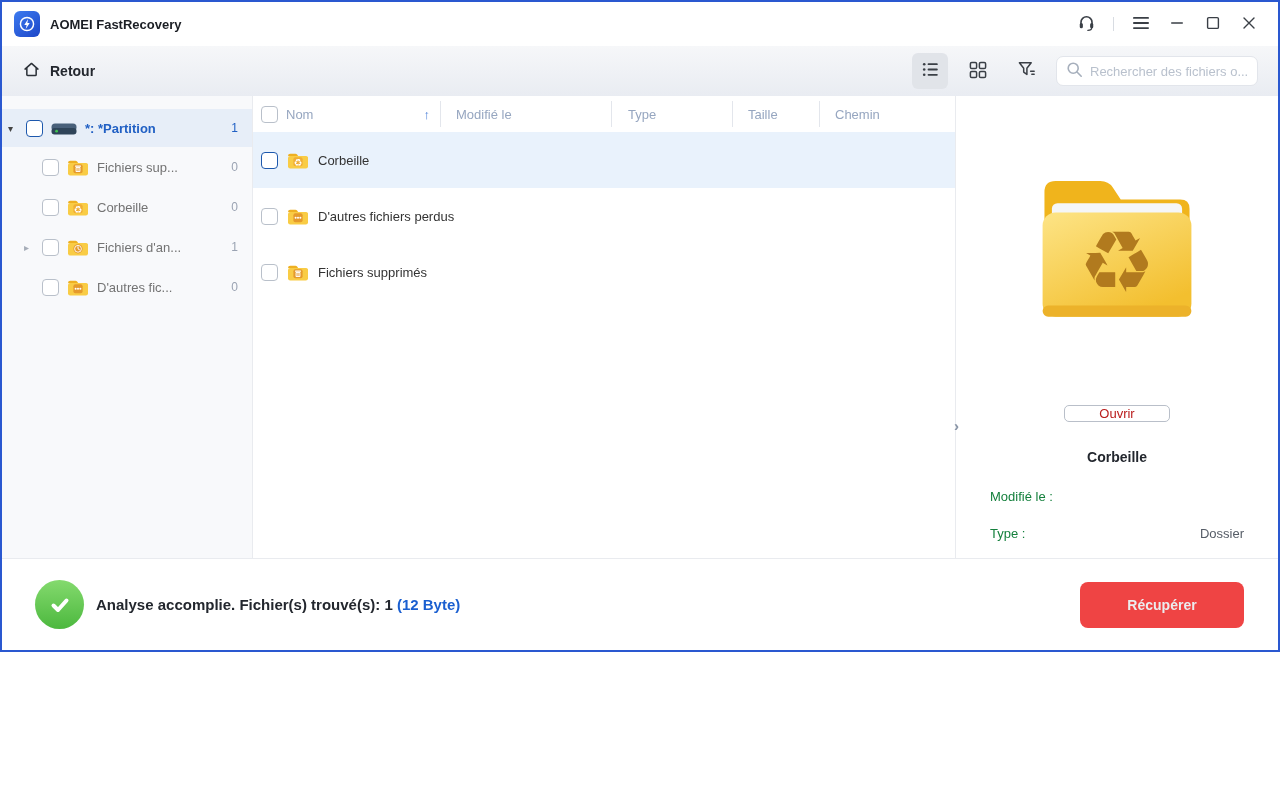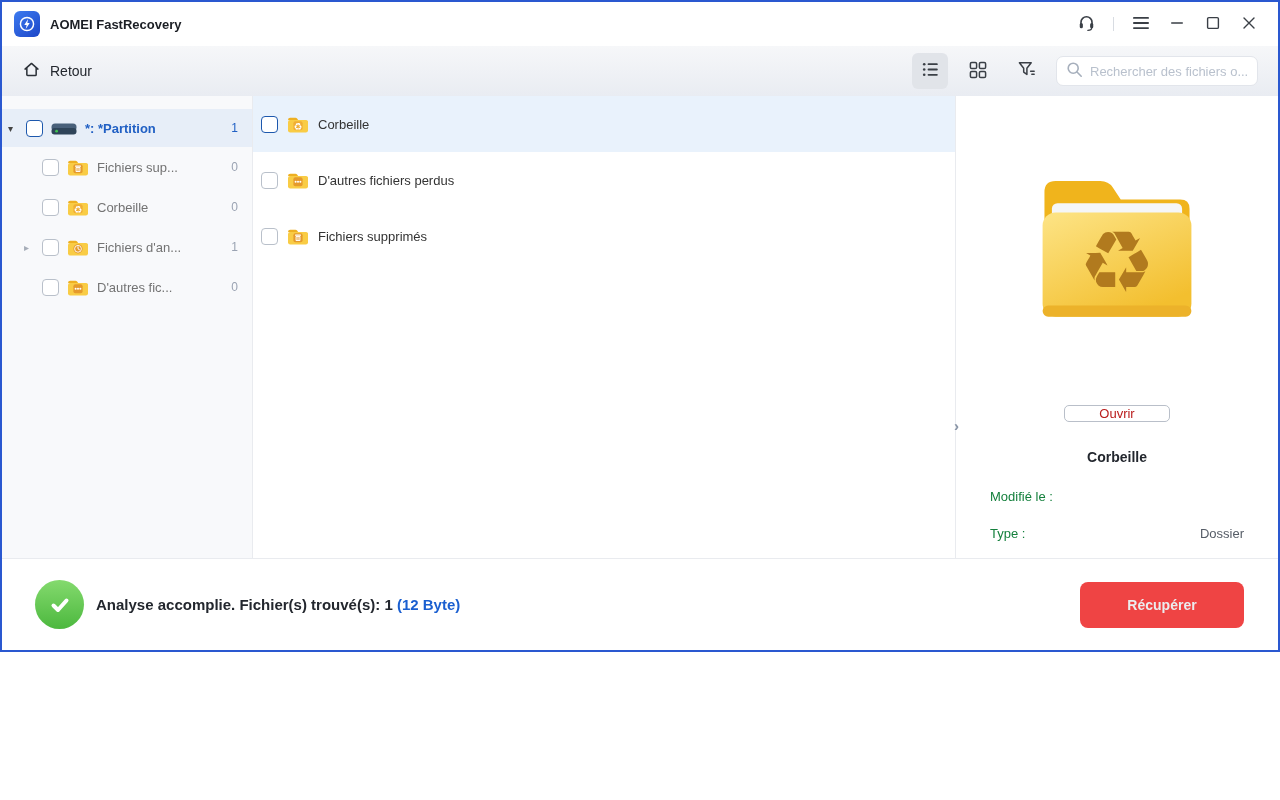--- a/index.html
+++ b/index.html
@@ -11,21 +11,21 @@
   
   .titlebar { flex:0 0 44px; display:flex; align-items:center; padding:0 14px 0 12px; background:#fff; }
   .logo { width:26px; height:26px; border-radius:6px; background:linear-gradient(140deg,#3d7bf0,#1c46c8); display:grid; place-items:center; }
   .app-title { margin-left:10px; font-size:13px; font-weight:bold; color:#1b1e24; }
   .tb-right { margin-left:auto; display:flex; align-items:center; gap:6px; }
   .tb-btn { width:30px; height:30px; display:grid; place-items:center; border:none; background:transparent; cursor:pointer; }
   .tb-divider { width:1px; height:14px; background:#d8dce2; margin:0 6px; }
 
   
   .toolbar { flex:0 0 50px; display:flex; align-items:center; padding:0 20px; background:linear-gradient(#f6f7f9,#e9ecf2); }
-  .back-btn { display:flex; align-items:center; gap:9px; background:transparent; border:none; font-family:inherit; font-size:14px; font-weight:normal; color:#23272e; cursor:pointer; }
+  .back-btn { display:flex; align-items:center; gap:9px; background:transparent; border:none; font-family:inherit; font-size:14px; font-weight:bold; color:#23272e; cursor:pointer; }
   .toolbar-right { margin-left:auto; display:flex; align-items:center; gap:12px; }
   .view-btn { width:36px; height:36px; border:none; background:transparent; border-radius:6px; display:grid; place-items:center; cursor:pointer; }
   .view-btn.active { background:#e1e4e9; }
   .searchbox { width:202px; height:30px; background:#fff; border:1px solid #e2e5eb; border-radius:7px; display:flex; align-items:center; padding:12px 9px; gap:7px; }
   .searchbox input { border:none; outline:none; width:100%; font-family:inherit; font-size:13px; color:#333; background:transparent; }
   .searchbox input::placeholder { color:#b9c1cd; }
 
   
   .content { flex:1 1 auto; display:flex; min-height:0; background:#fff; }
 
@@ -250,20 +250,43 @@
                 <circle cx="13.4" cy="10.8" r="1"></circle>
               </g>
             </svg>
           </span>
         <span class="tlabel">D'autres fic...</span>
         <span class="tcount">0</span>
       </div>
     </aside>
 
     <section class="main">
+      <div class="thead">
+        <span class="cb"></span>
+        <div class="col c-name">
+          <span>Nom</span>
+          <span class="sort-arrow">↑</span>
+        </div>
+        <div class="col-div"></div>
+        <div class="col c-mod">
+            <span>Modifié le</span>
+          </div>
+        <div class="col-div"></div>
+        <div class="col c-type">
+            <span>Type</span>
+          </div>
+        <div class="col-div"></div>
+        <div class="col c-size">
+            <span>Taille</span>
+          </div>
+        <div class="col-div"></div>
+        <div class="col c-path">
+            <span>Chemin</span>
+          </div>
+      </div>
 
       <div class="trow selected">
         <span class="cb focus"></span>
         <span class="ticon">
             <svg width="22" height="19" viewBox="0 0 22 19">
               <path d="M1 5 q0-2.2 2.2-2.2 h5.2 q1.2 0 1.9 1 l1.1 1.6 h7.4 q2.2 0 2.2 2.2 z" fill="#eeb022"></path>
               <rect x="1" y="4.9" width="20" height="12.6" rx="2.2" fill="#f9cc45"></rect>
               <rect x="6.4" y="6.3" width="9.2" height="9" rx="2" fill="#f0ae35"></rect>
               <text x="11" y="14.6" font-size="9.5" text-anchor="middle" fill="#fff" font-family="DejaVu Sans, sans-serif">♻</text>
             </svg>

